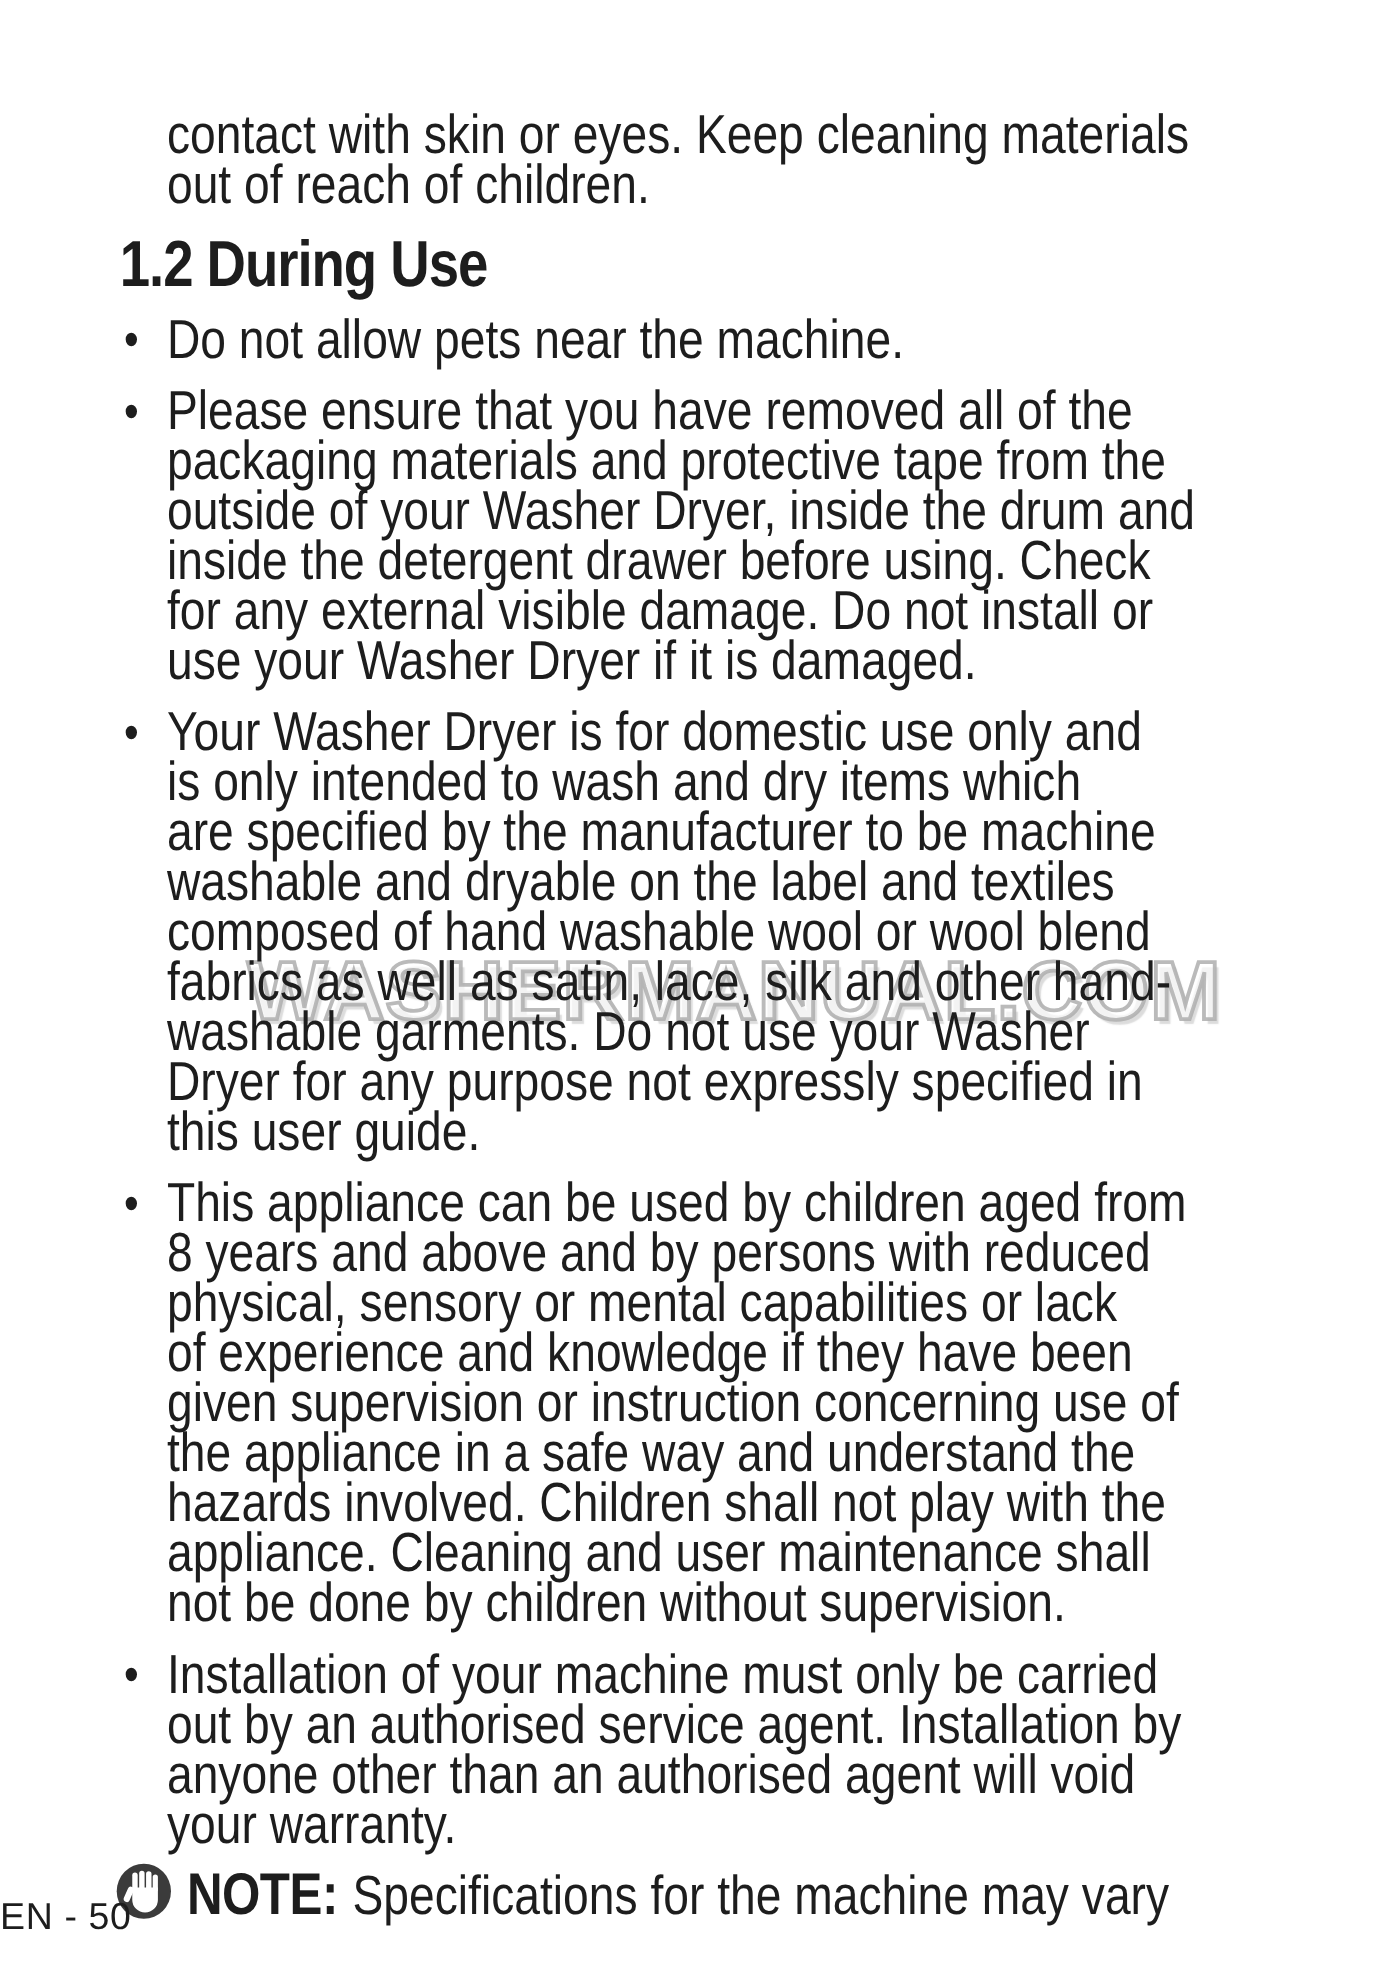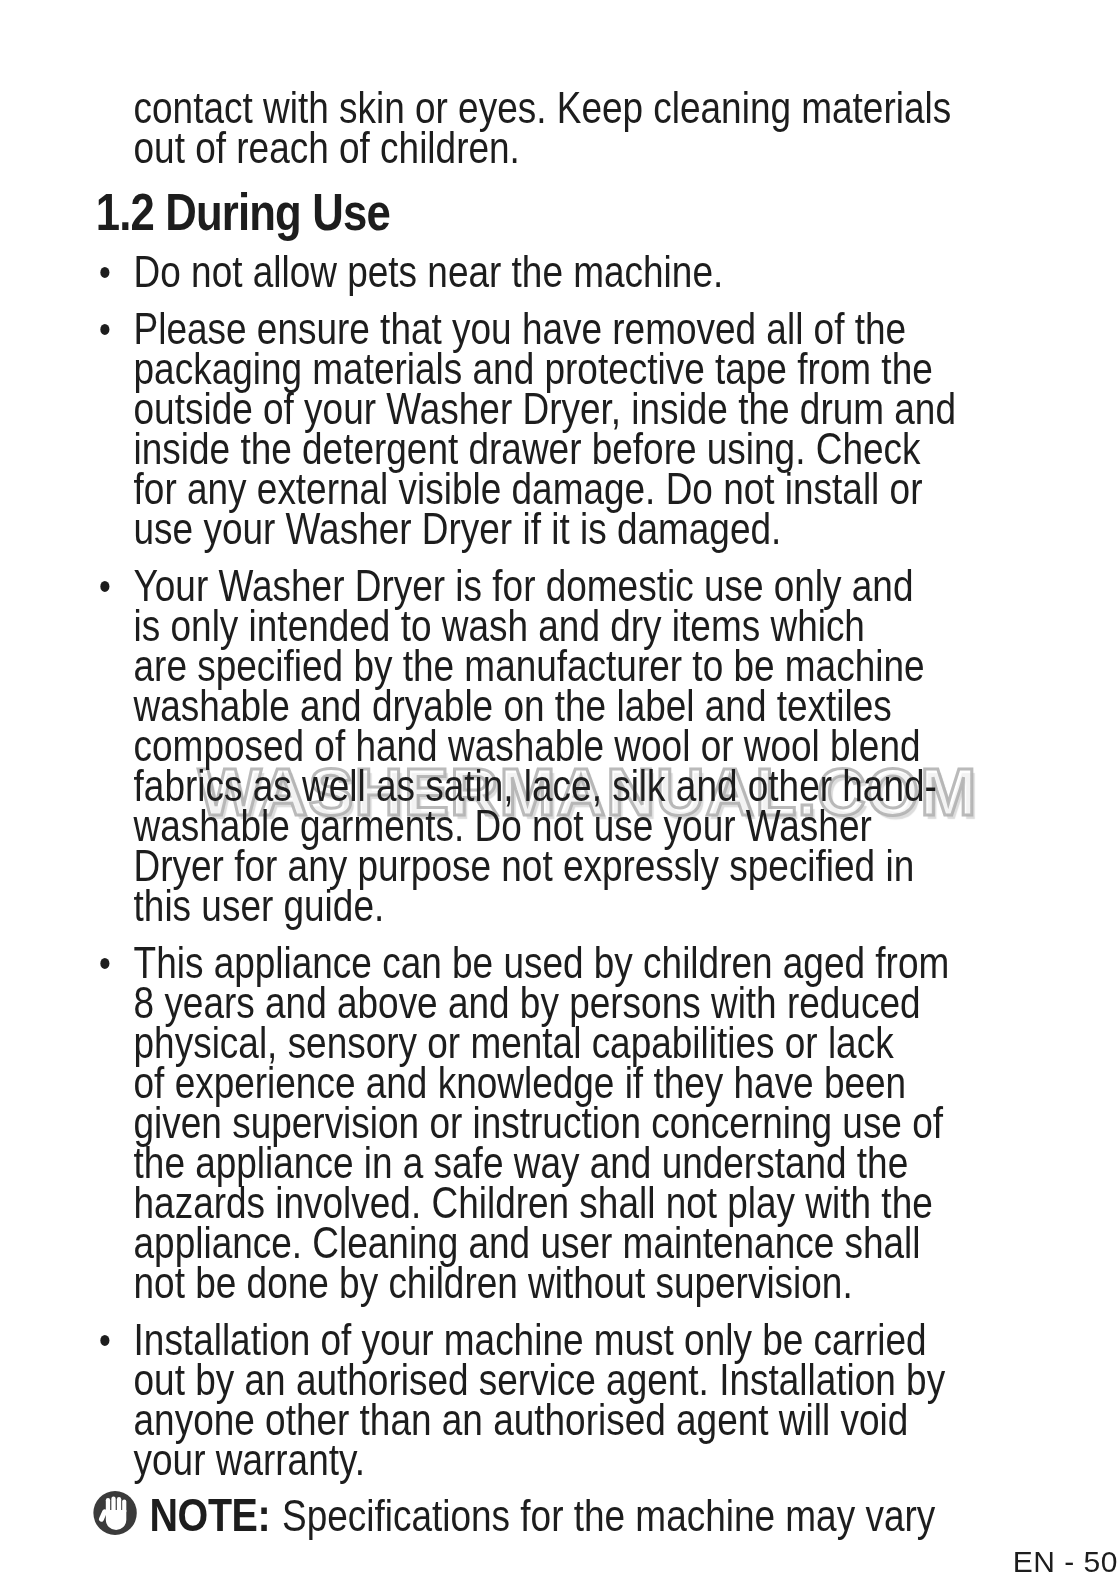--- a/index.html
+++ b/index.html
@@ -42,22 +42,22 @@
   .bullets li::before {
     content:"\2022";
     position:absolute; left:4px; top:0;
     font-size:40px;
   }
   .note { position:relative; padding-left:64px; margin-top:-2px; }
   .note-icon { position:absolute; left:-4px; top:-5px; width:54px; height:46px; display:block; }
   .note-label { font-weight:700; font-size:47px; letter-spacing:-0.5px; margin-right:14px; }
   .note-text { font-size:44px; }
   .footer {
-    position:absolute; bottom:8px; left:0; width:100%; z-index:2;
-    text-align:right; font-size:30px; letter-spacing:0.5px; color:#1d1d1d;
+    position:absolute; bottom:36px; left:0; width:100%; z-index:2;
+    text-align:left; font-size:30px; letter-spacing:0.5px; color:#1d1d1d;
   }
 </style>
 </head>
 <body>
 
 <div class="page">
 
   <div class="watermark">WASHERMANUAL.COM</div>
 
   <div class="content">

